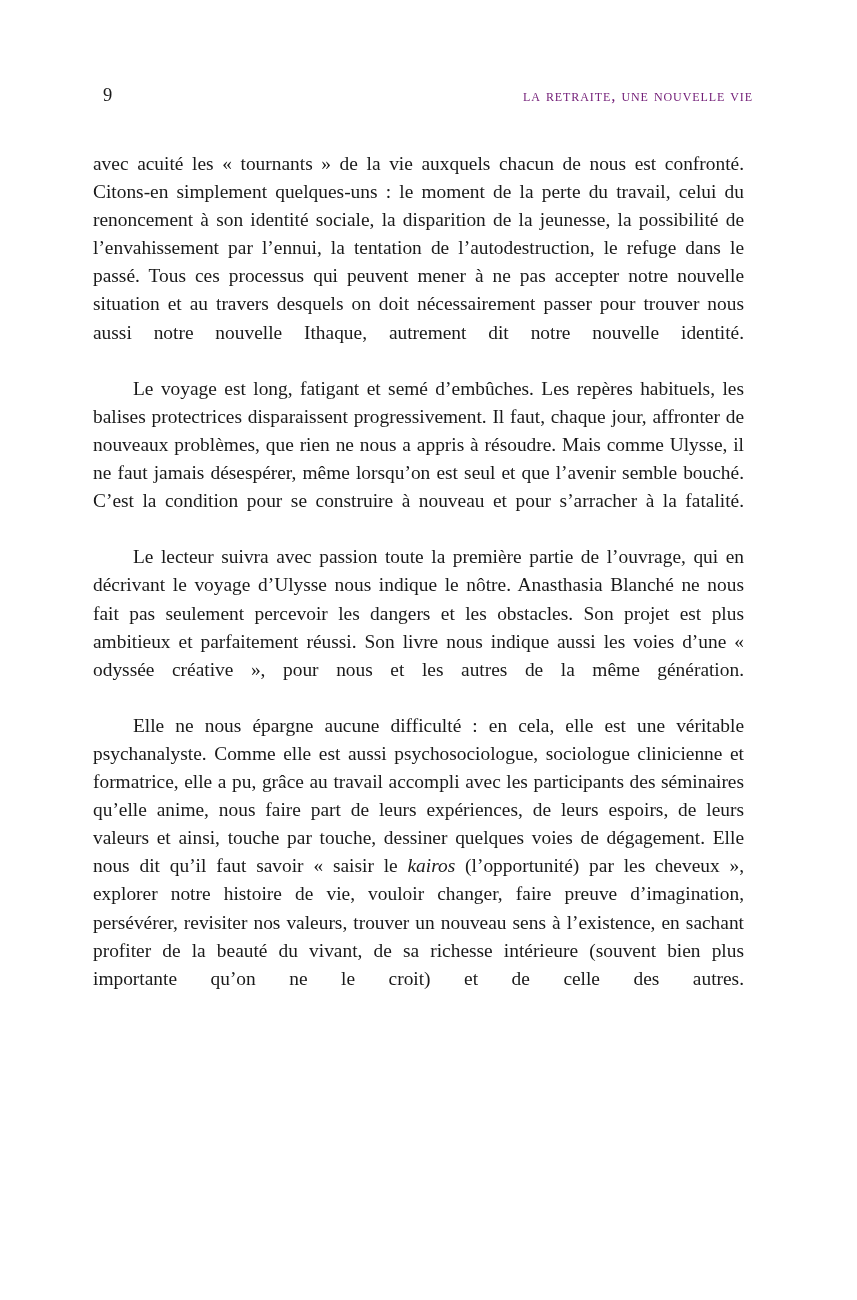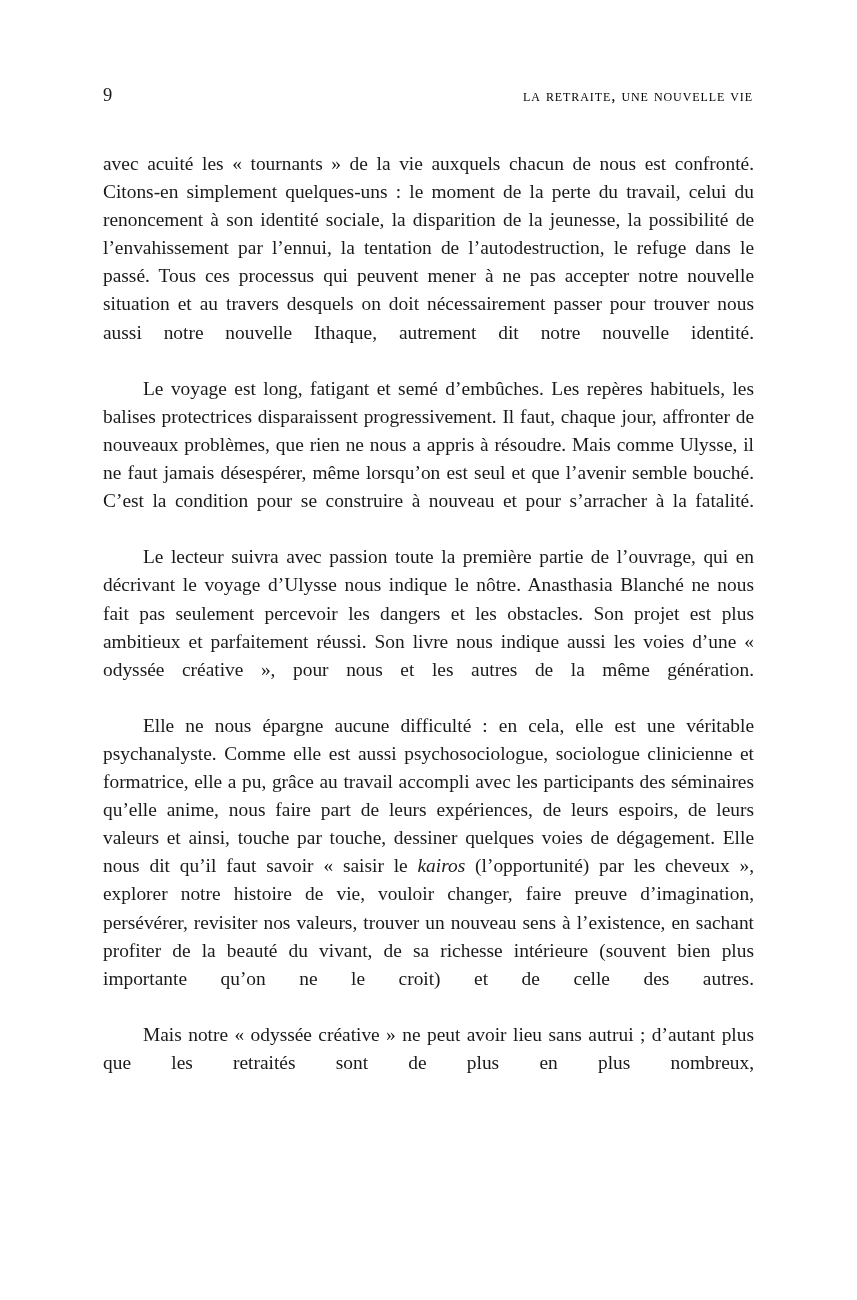--- a/index.html
+++ b/index.html
@@ -41,29 +41,29 @@
     color: #1a1a1a;
     white-space: nowrap;
   }
 
   .head-title {
     font-size: 17px;
     line-height: 1;
     font-variant: small-caps;
     text-transform: lowercase;
     letter-spacing: 0.9px;
-    color: #000000;
+    color: #701a75;
     white-space: nowrap;
   }
 
   
   .textblock {
     position: absolute;
     top: 150px;
-    left: 103px;
+    left: 93px;
     width: 651px;
   }
 
   .para {
     margin: 0;
     font-size: 19.4px;
     line-height: 28.1px;
     text-align: justify;
     text-justify: inter-word;
     text-indent: 40px;
@@ -93,16 +93,15 @@
   <div class="running-head">
     <span class="folio">9</span>
     <span class="head-title">La retraite, une nouvelle vie</span>
   </div>
 
   <div class="textblock">
     <p class="para no-indent">avec acuité les « tournants » de la vie auxquels chacun de nous est confronté. Citons-en simplement quelques-uns : le moment de la perte du travail, celui du renoncement à son identité sociale, la disparition de la jeunesse, la possibilité de l’envahissement par l’ennui, la tentation de l’autodestruction, le refuge dans le passé. Tous ces processus qui peuvent mener à ne pas accepter notre nouvelle situation et au travers desquels on doit nécessairement passer pour trouver nous aussi notre nouvelle Ithaque, autrement dit notre nouvelle identité.</p>
     <p class="para">Le voyage est long, fatigant et semé d’embûches. Les repères habituels, les balises protectrices disparaissent progressivement. Il faut, chaque jour, affronter de nouveaux problèmes, que rien ne nous a appris à résoudre. Mais comme Ulysse, il ne faut jamais désespérer, même lorsqu’on est seul et que l’avenir semble bouché. C’est la condition pour se construire à nouveau et pour s’arracher à la fatalité.</p>
     <p class="para">Le lecteur suivra avec passion toute la première partie de l’ouvrage, qui en décrivant le voyage d’Ulysse nous indique le nôtre. Anasthasia Blanché ne nous fait pas seulement percevoir les dangers et les obstacles. Son projet est plus ambitieux et parfaitement réussi. Son livre nous indique aussi les voies d’une « odyssée créative », pour nous et les autres de la même génération.</p>
     <p class="para">Elle ne nous épargne aucune difficulté : en cela, elle est une véritable psychanalyste. Comme elle est aussi psychosociologue, sociologue clinicienne et formatrice, elle a pu, grâce au travail accompli avec les participants des séminaires qu’elle anime, nous faire part de leurs expériences, de leurs espoirs, de leurs valeurs et ainsi, touche par touche, dessiner quelques voies de dégagement. Elle nous dit qu’il faut savoir « saisir le <em>kairos</em> (l’opportunité) par les cheveux », explorer notre histoire de vie, vouloir changer, faire preuve d’imagination, persévérer, revisiter nos valeurs, trouver un nouveau sens à l’existence, en sachant profiter de la beauté du vivant, de sa richesse intérieure (souvent bien plus importante qu’on ne le croit) et de celle des autres.</p>
-    <p class="para">Mais notre « odyssée créative » ne peut avoir lieu sans autrui ; d’autant plus que les retraités sont de plus en plus nombreux,</p>
   </div>
 
 </div>
 
 </body></html>

